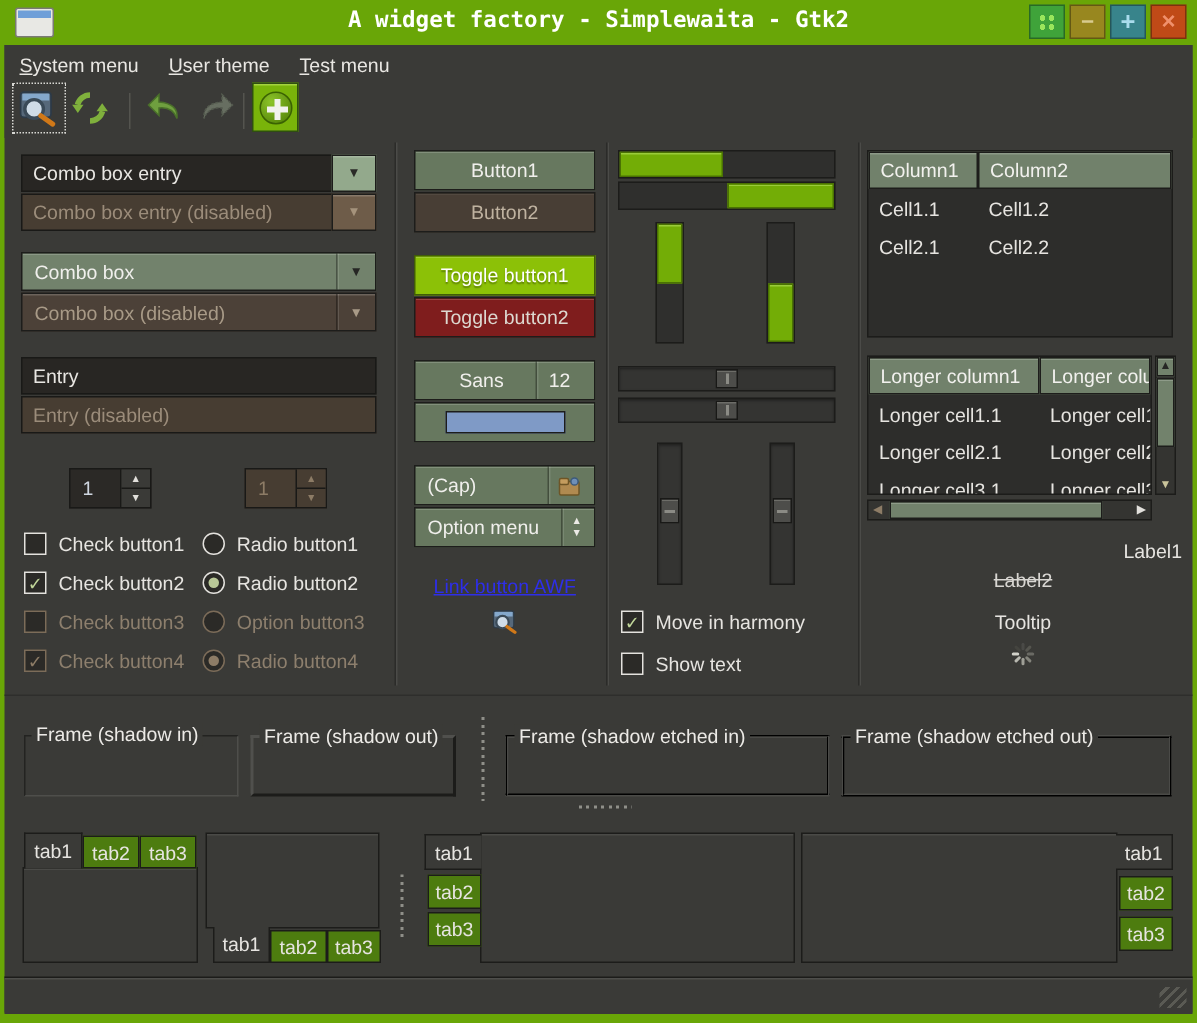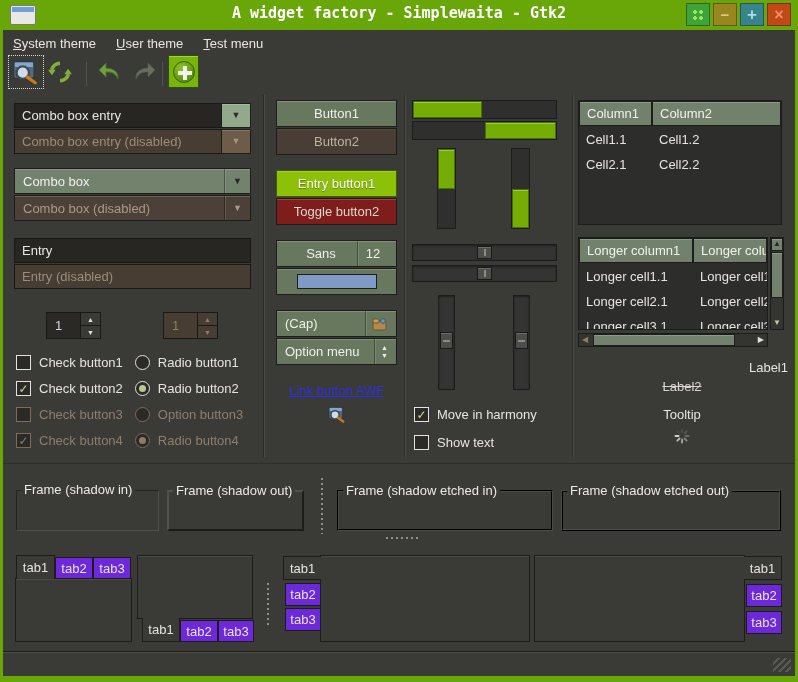--- a/index.html
+++ b/index.html
@@ -93,21 +93,21 @@
   .etched-in  { border:2px groove #4a4a47; }
   .etched-out { border:2px ridge #4a4a47; }
 
   .dots-v { position:absolute; width:3px;
     background:repeating-linear-gradient(to bottom, #8f8f89 0 2px, transparent 2px 5px); background-size:2px 100%; background-repeat:no-repeat; background-position:center; }
   .dots-h { position:absolute; height:3px;
     background:repeating-linear-gradient(to right, #8f8f89 0 2px, transparent 2px 5px); background-size:100% 2px; background-repeat:no-repeat; background-position:center; }
 
   
   .nb-body { position:absolute; background:#3a3a37; border:1px solid #1c1c1a; box-shadow:inset 0 1px 0 #4a4a47; }
-  .nb-tab { position:absolute; background:#6d28d9; border:1px solid #1c1c1a; color:#e6e4e0; display:flex; align-items:center; justify-content:center; }
+  .nb-tab { position:absolute; background:#4d7c0f; border:1px solid #1c1c1a; color:#e6e4e0; display:flex; align-items:center; justify-content:center; }
   .nb-tab.active { background:#3a3a37; z-index:2; }
   .nb-tab.active.top { border-bottom:none; }
   .nb-tab.active.bottom { border-top:none; }
   .nb-tab.active.left { border-right:none; }
   .nb-tab.active.right { border-left:none; }
 
   
   .statusbar { position:absolute; left:3px; top:651px; width:792px; height:24px; background:#3a3a37; border-top:1px solid #1c1c1a; box-shadow:inset 0 1px 0 #4e4e4b; }
   .grip { position:absolute; right:4px; bottom:3px; width:18px; height:14px;
     background:repeating-linear-gradient(135deg, transparent 0 3px, #55554f 3px 4px, #23232_ 0); 
@@ -137,21 +137,21 @@
         <div class="dots"></div>
       </div>
     <div class="tb-btn tb-min">−</div>
     <div class="tb-btn tb-max">+</div>
     <div class="tb-btn tb-close">×</div>
   </div>
 
   <div class="client"></div>
 
   <div class="menubar">
-    <div class="menu-item"><span class="mn">S</span><span>ystem theme</span></div>
+    <div class="menu-item"><span class="mn">S</span><span>ystem menu</span></div>
     <div class="menu-item"><span class="mn">U</span><span>ser theme</span></div>
     <div class="menu-item"><span class="mn">T</span><span>est menu</span></div>
   </div>
 
   <div class="toolbar"></div>
   <div style="position:absolute; left:11px; top:58px; width:30px; height:28px;" class="focus-dotted">
     <svg width="28" height="27" viewBox="0 0 24 24">
       <rect x="2" y="3" width="18" height="15" rx="2" fill="#56687a" stroke="#2c3a48"></rect>
       <rect x="3" y="4" width="16" height="4" fill="#84a8cc"></rect>
       <circle cx="10" cy="13" r="5.5" fill="#cfdce8" stroke="#3a4a58" stroke-width="2"></circle>
@@ -262,21 +262,21 @@
     <span>Radio button4</span>
   </div>
 
   <div class="btn" style="left:276px; top:100px; width:121px; height:27px;">
       <span>Button1</span>
     </div>
   <div class="btn disabled" style="left:276px; top:128px; width:121px; height:27px;">
       <span>Button2</span>
     </div>
   <div class="btn toggled" style="left:276px; top:170px; width:121px; height:27px;">
-      <span>Entry button1</span>
+      <span>Toggle button1</span>
     </div>
   <div class="btn toggle-off" style="left:276px; top:198px; width:121px; height:27px;">
       <span>Toggle button2</span>
     </div>
 
   <div class="btn" style="left:276px; top:240px; width:121px; height:27px; padding:0 8px;">
     <span style="flex:1; text-align:center;">Sans</span>
     <span class="sep-line"></span>
     <span style="width:30px; text-align:center;">12</span>
   </div>

